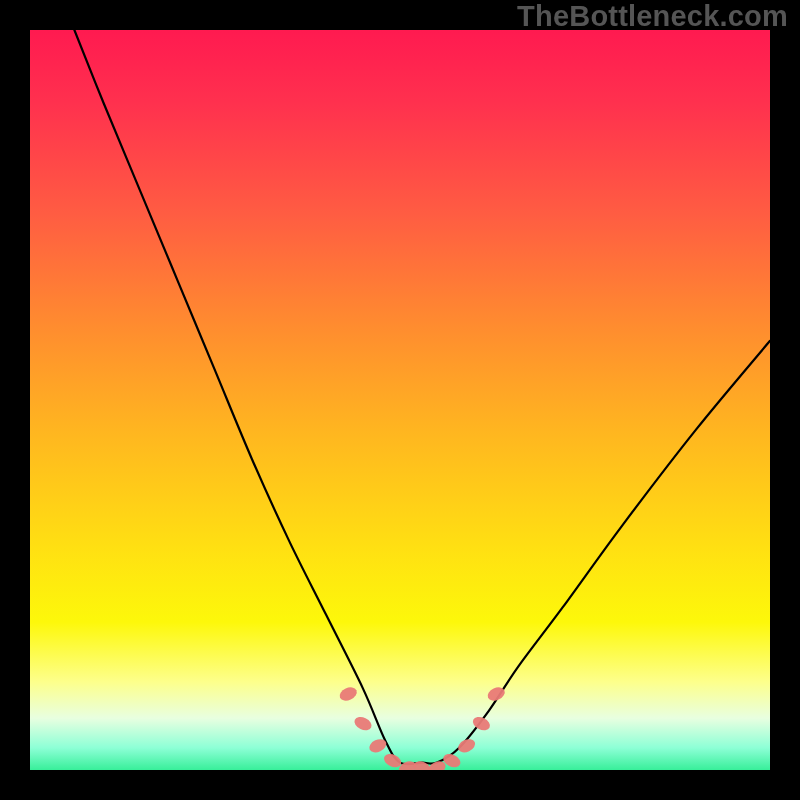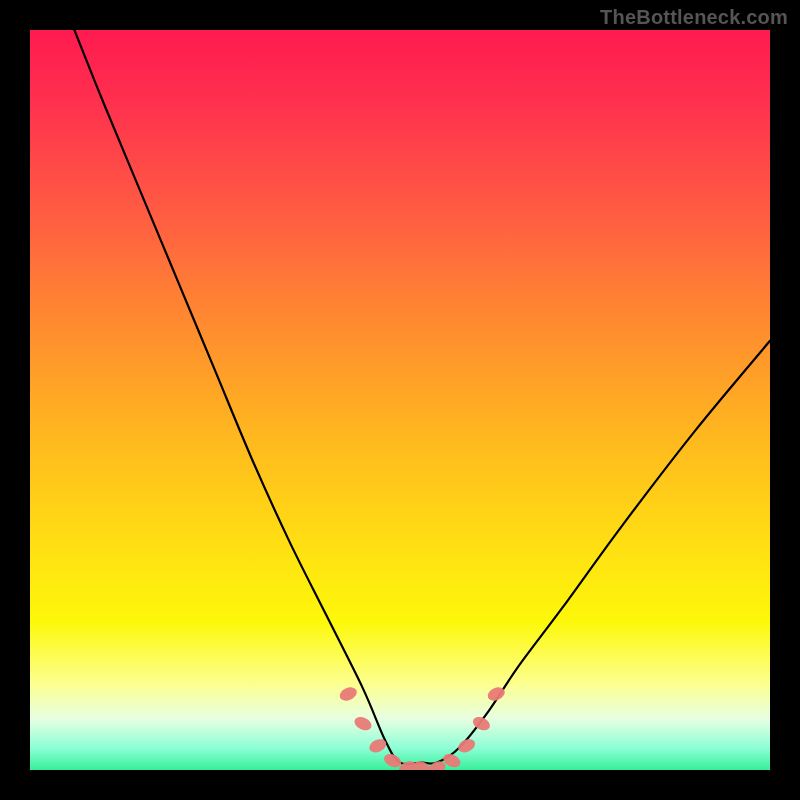--- a/index.html
+++ b/index.html
@@ -10,24 +10,24 @@
     overflow: hidden;
   }
   .outer {
     width: 800px;
     height: 800px;
     background: #000;
     position: relative;
   }
   .watermark {
     position: absolute;
-    top: 6px;
+    top: 0;
     right: 12px;
     font-family: Arial, Helvetica, sans-serif;
-    font-size: 20px;
+    font-size: 29px;
     font-weight: bold;
     color: #555;
     letter-spacing: 0.2px;
     z-index: 10;
   }
   .plot {
     position: absolute;
     left: 30px;
     top: 30px;
     width: 740px;

